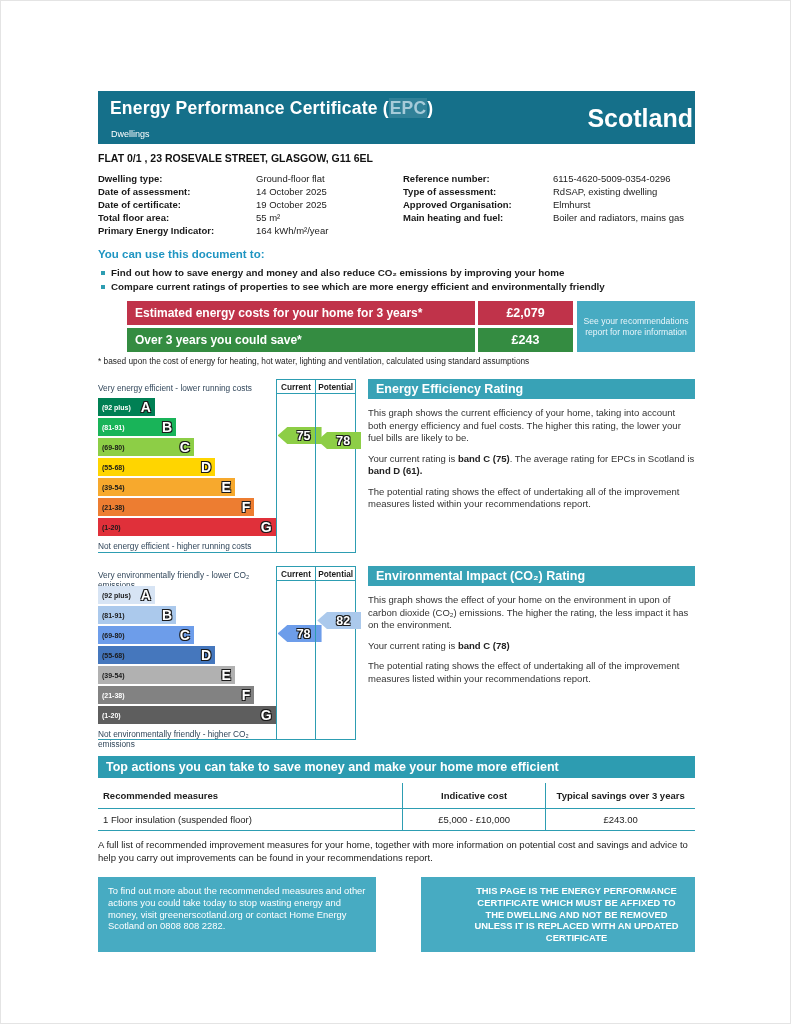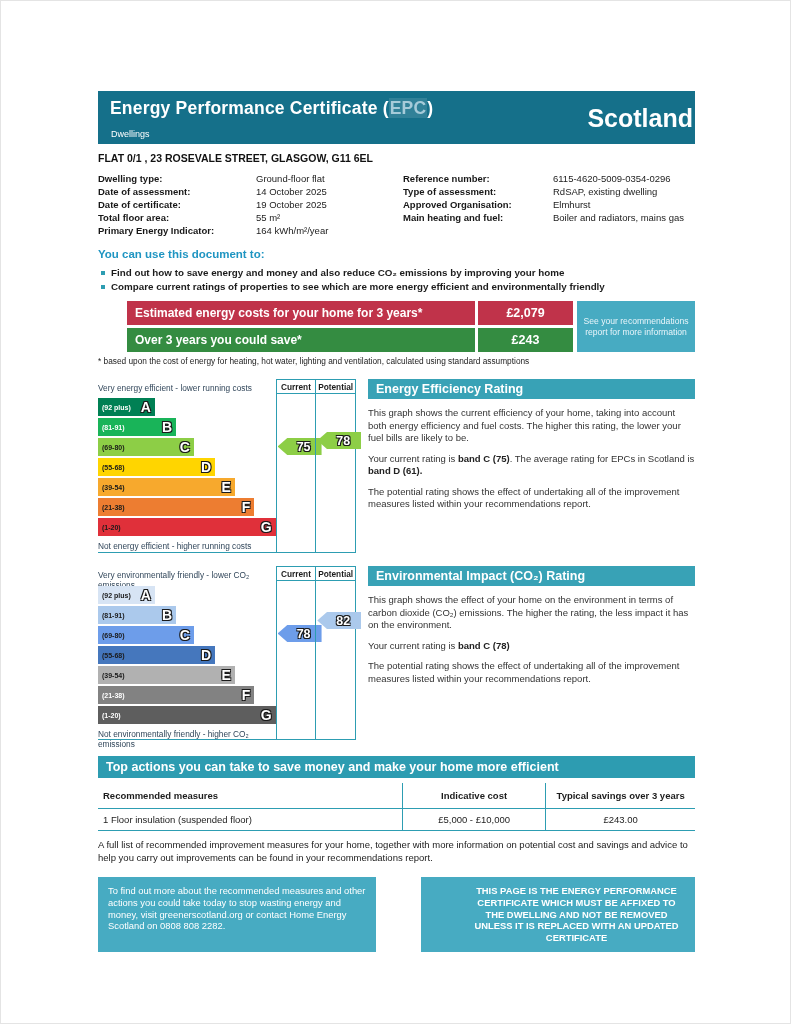--- a/index.html
+++ b/index.html
@@ -193,21 +193,21 @@
               </div>
               <div class="band" style="width: 100%; background: rgb(224, 48, 58);">
                 <span class="band-range" style="color: rgb(26, 26, 26);">(1-20)</span>
                 <span class="band-letter">G</span>
               </div>
             </div>
             <div class="cap bottom">Not energy efficient - higher running costs</div>
           </div>
           <div class="chart-col">
             <div class="col-h">Current</div>
-            <div class="arrow" style="background: rgb(141, 206, 70); top: 59px;">75</div>
+            <div class="arrow" style="background: rgb(141, 206, 70); top: 48px;">75</div>
           </div>
           <div class="chart-col last">
             <div class="col-h">Potential</div>
             <div class="arrow" style="background: rgb(141, 206, 70); top: 53px;">78</div>
           </div>
         </div>
       <div class="panel">
         <div class="panel-h">Energy Efficiency Rating</div>
         <div class="panel-body">
             <p><span>This graph shows the current efficiency of your home, taking into account both energy efficiency and fuel costs. The higher this rating, the lower your fuel bills are likely to be.</span></p>
@@ -258,21 +258,21 @@
             <div class="arrow" style="background: rgb(109, 157, 234); top: 59px;">78</div>
           </div>
           <div class="chart-col last">
             <div class="col-h">Potential</div>
             <div class="arrow" style="background: rgb(171, 201, 236); top: 46px;">82</div>
           </div>
         </div>
       <div class="panel">
         <div class="panel-h">Environmental Impact (CO₂) Rating</div>
         <div class="panel-body">
-            <p><span>This graph shows the effect of your home on the environment in terms of carbon dioxide (CO₂) emissions. The higher the rating, the less impact it has on the environment.</span></p>
+            <p><span>This graph shows the effect of your home on the environment in upon of carbon dioxide (CO₂) emissions. The higher the rating, the less impact it has on the environment.</span></p>
             <p><span>Your current rating is </span><b>band C (78)</b></p>
             <p><span>The potential rating shows the effect of undertaking all of the improvement measures listed within your recommendations report.</span></p>
           </div>
       </div>
     </section>
 
     <div class="ta-bar">Top actions you can take to save money and make your home more efficient</div>
     <table class="ta-table">
       <thead>
           <tr id="ta-head">

